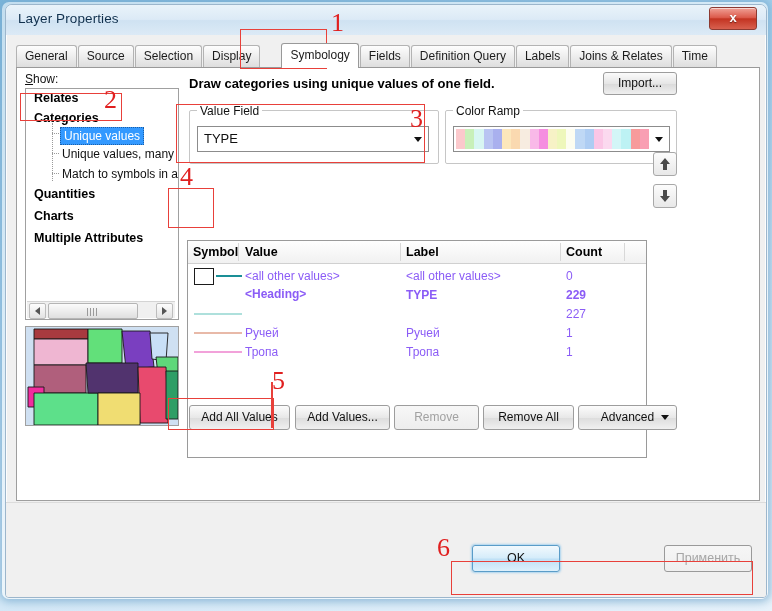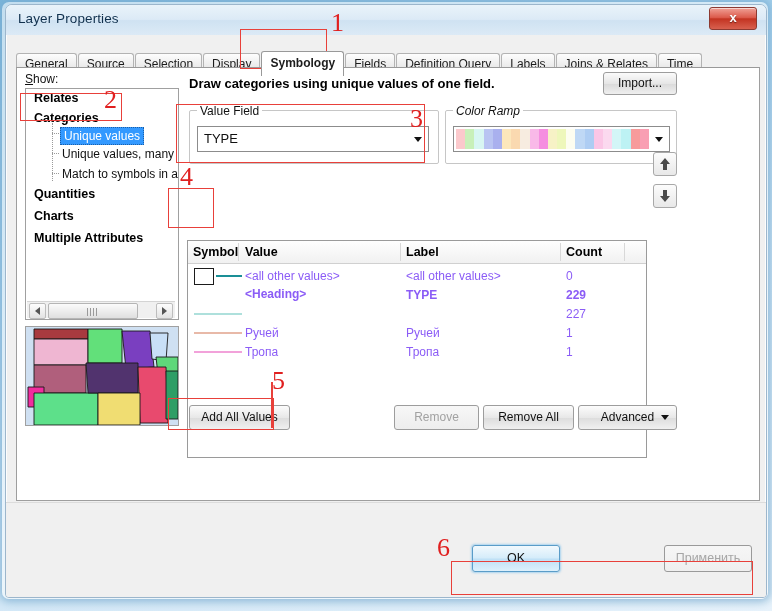--- a/index.html
+++ b/index.html
@@ -45,33 +45,33 @@
     box-shadow:inset 0 1px 0 rgba(255,255,255,.55);
     cursor:pointer;
   }
   #closebtn span{
     position:absolute;left:0;top:2px;width:46px;text-align:center;
     color:#fff;font-size:13px;font-weight:bold;
     text-shadow:0 1px 1px rgba(0,0,0,.45);
   }
   
   #tabstrip{
-    position:absolute;left:10px;top:48px;width:742px;height:23px;
+    position:absolute;left:10px;top:40px;width:742px;height:23px;
   }
   .tab{
     position:relative;float:left;height:21px;line-height:21px;
     padding:0 8px;margin-right:1px;
     border:1px solid #b3b3b3;border-bottom:none;
     border-radius:3px 3px 0 0;
     background:linear-gradient(180deg,#fdfdfd 0%,#ececec 55%,#dedede 100%);
     color:#1c1c1c;font-size:12px;white-space:nowrap;cursor:pointer;
   }
   .tab.active{
     background:#fff;height:24px;line-height:23px;margin-top:-2px;
-    border-color:#999;font-weight:bold;z-index:5;
+    border-color:#999;font-weight:normal;z-index:5;margin-left:20px;
   }
   
   #panel{
     position:absolute;left:10px;top:62px;width:742px;height:432px;
     background:#fff;border:1px solid #9e9e9e;border-top:1px solid #999;
   }
   
   #showlbl{position:absolute;left:8px;top:4px;font-size:12px;color:#111;}
   #showlbl u{text-decoration:underline;}
   #tree{
@@ -279,21 +279,21 @@
     <div class="gbox" style="left:172px;top:42px;width:248px;height:52px;"></div>
     <div class="glabel" style="left:180px;top:36px;">Value Field</div>
     <div class="combo" style="left:180px;top:58px;width:230px;height:24px;">
       <div style="position:absolute;left:6px;top:4px;font-size:13px;color:#111;">TYPE</div>
       <div class="comboarrow">
         <div class="caret" style="left:4px;top:9px;"></div>
       </div>
     </div>
 
     <div class="gbox" style="left:428px;top:42px;width:230px;height:52px;"></div>
-    <div class="glabel" style="left:436px;top:36px;font-style:italic;">Color Ramp</div>
+    <div class="glabel" style="left:436px;top:36px;">Color Ramp</div>
     <div class="combo" style="left:436px;top:58px;width:215px;height:24px;">
       <div id="rampstrip" style="position:absolute;left:2px;top:2px;right:20px;bottom:2px;display:flex;">
           <div style="flex: 1 1 auto; background: rgb(251, 201, 204);"></div>
           <div style="flex: 1 1 auto; background: rgb(200, 240, 185);"></div>
           <div style="flex: 1 1 auto; background: rgb(216, 246, 242);"></div>
           <div style="flex: 1 1 auto; background: rgb(185, 196, 242);"></div>
           <div style="flex: 1 1 auto; background: rgb(169, 176, 238);"></div>
           <div style="flex: 1 1 auto; background: rgb(252, 231, 187);"></div>
           <div style="flex: 1 1 auto; background: rgb(250, 217, 176);"></div>
           <div style="flex: 1 1 auto; background: rgb(247, 236, 224);"></div>
@@ -366,20 +366,21 @@
         <path d="M6 1 L11 7 L8 7 L8 13 L4 13 L4 7 L1 7 Z" fill="#4a4a4a"></path>
       </svg>
     </div>
     <div class="arrbtn" style="left:636px;top:116px;">
       <svg class="arrglyph" viewBox="0 0 12 14">
         <path d="M6 13 L1 7 L4 7 L4 1 L8 1 L8 7 L11 7 Z" fill="#4a4a4a"></path>
       </svg>
     </div>
 
     <div class="abtn" style="left:172px;top:337px;width:99px;">Add All Values</div>
+    <div class="abtn" style="left:278px;top:337px;width:93px;">Add Values...</div>
     <div class="abtn disabled" style="left:377px;top:337px;width:83px;">Remove</div>
     <div class="abtn" style="left:466px;top:337px;width:89px;">Remove All</div>
     <div class="abtn" style="left:561px;top:337px;width:97px;">
       <span>Advanced</span>
       <span id="advcaret" class="caret"></span>
     </div>
 
   </div>
 
   <div id="footer">

